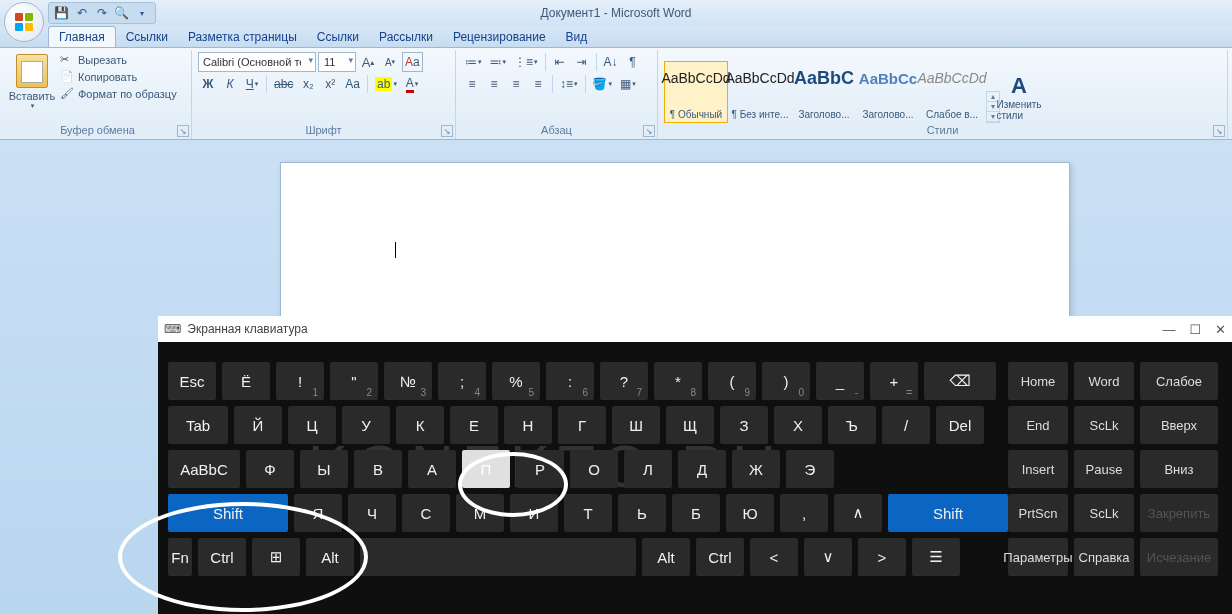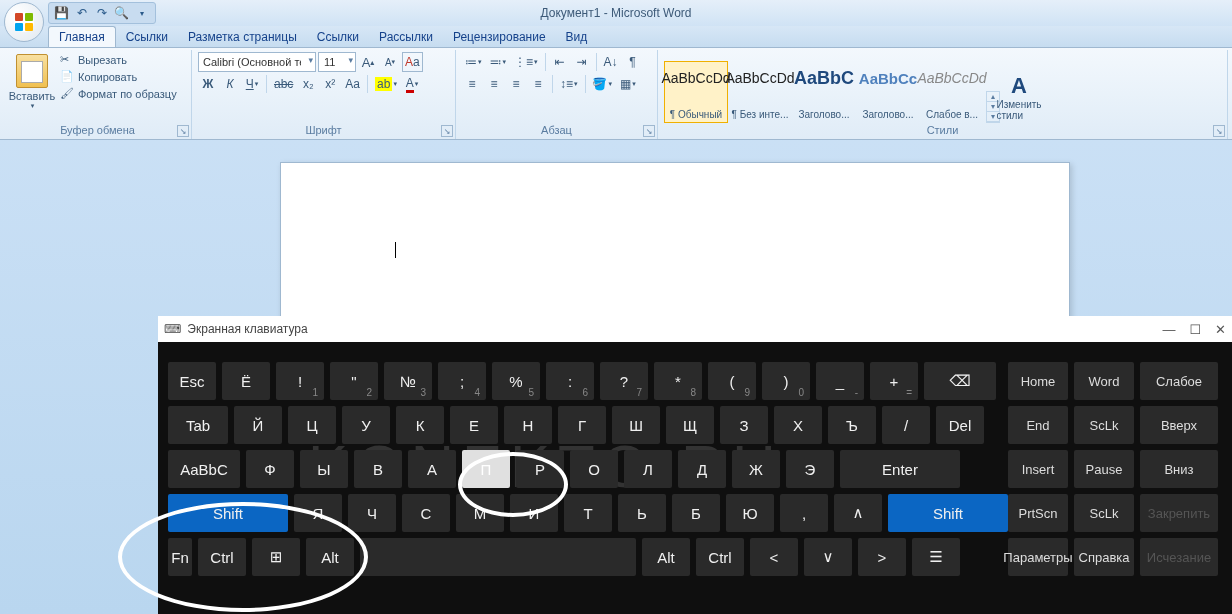--- a/index.html
+++ b/index.html
@@ -325,21 +325,20 @@
           <div class="key" style="width: 48px;">Ы</div>
           <div class="key" style="width: 48px;">В</div>
           <div class="key" style="width: 48px;">А</div>
           <div class="key pressed" style="width: 48px;">П</div>
           <div class="key" style="width: 48px;">Р</div>
           <div class="key" style="width: 48px;">О</div>
           <div class="key" style="width: 48px;">Л</div>
           <div class="key" style="width: 48px;">Д</div>
           <div class="key" style="width: 48px;">Ж</div>
           <div class="key" style="width: 48px;">Э</div>
-          <div class="key" style="width: 120px;">Enter</div>
         </div>
     <div class="kb-row" id="kb-row4">
           <div class="key shift" style="width: 120px;">Shift</div>
           <div class="key" style="width: 48px;">Я</div>
           <div class="key" style="width: 48px;">Ч</div>
           <div class="key" style="width: 48px;">С</div>
           <div class="key" style="width: 48px;">М</div>
           <div class="key" style="width: 48px;">И</div>
           <div class="key" style="width: 48px;">Т</div>
           <div class="key" style="width: 48px;">Ь</div>

